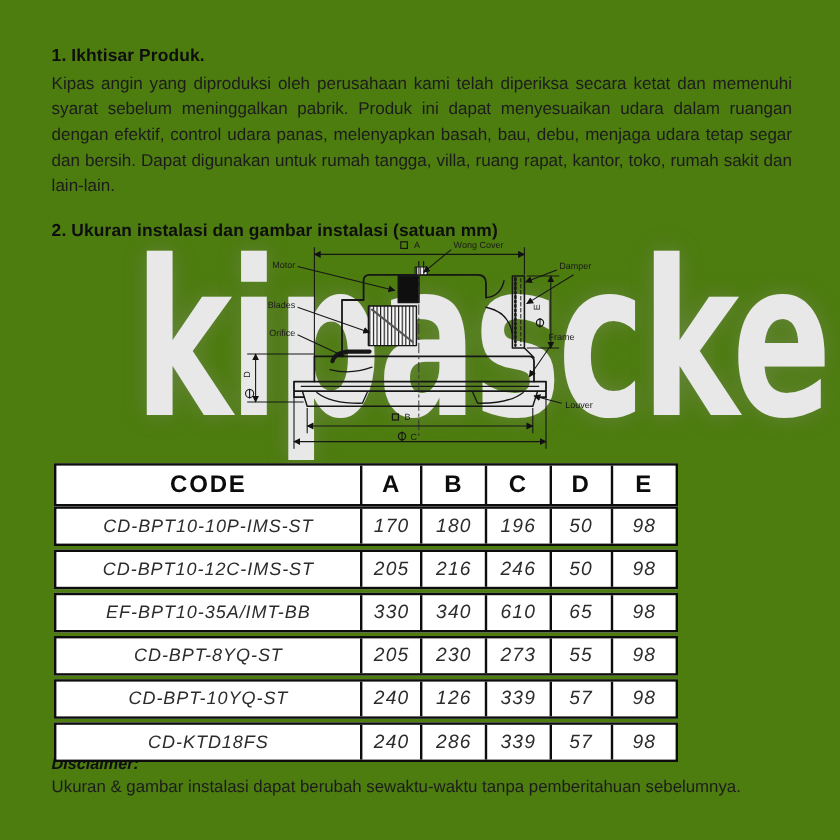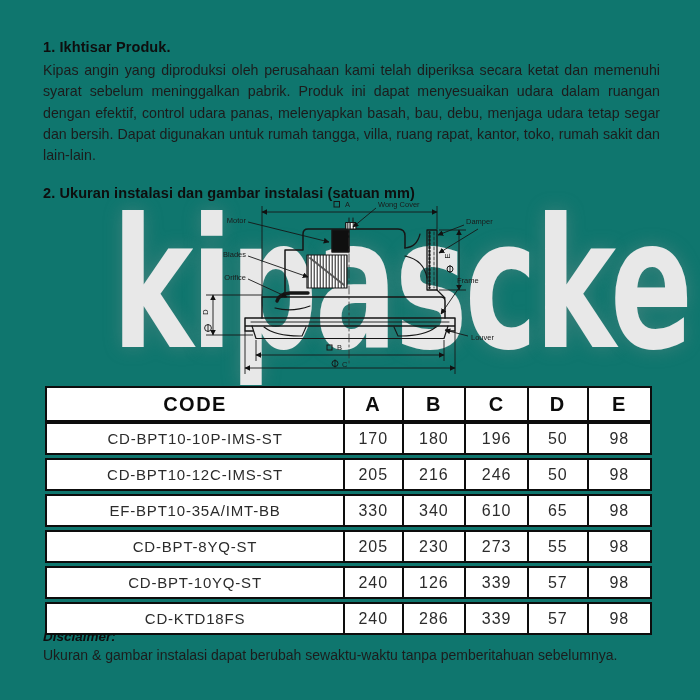--- a/index.html
+++ b/index.html
@@ -1,50 +1,50 @@
 <!DOCTYPE html>
 <html style="--ink: #111111; --wm: #e8e8e8;"><head>
 <meta charset="utf-8">
 <style>
   :root { --ink:#111111; --wm:#e8e8e8; }
   * { margin:0; padding:0; box-sizing:border-box; }
   body { background:#ffffff; font-family:"Liberation Sans", sans-serif; }
-  .page { position:relative; width:700px; height:700px; background:#0f766e; overflow:hidden; }
+  .page { position:relative; width:700px; height:700px; background:#4d7c0f; overflow:hidden; }
 
   .sec-heading { position:absolute; left:43px; font-size:14.5px; font-weight:bold; color:#0e0e0e; letter-spacing:.1px; }
   #sec1-heading { top:39px; }
   #sec2-heading { top:185px;text-align:right; }
 
   .body-text { position:absolute; left:43px; width:617px; font-size:14.2px; line-height:21.3px;
                color:#1c1c1c; text-align:justify; }
   #sec1-body { top:60px; }
 
   .watermark { position:absolute; top:205px; left:0; width:700px; height:160px; line-height:160px;
                text-align:center; font-family:"DejaVu Sans", sans-serif; font-weight:bold;
                font-size:180px; color:var(--wm); letter-spacing:-4px; transform:scaleX(0.68);
                transform-origin:center; white-space:nowrap; z-index:1;
                text-shadow:0 0 22px rgba(150,150,150,0.35); user-select:none; }
 
   .diagram { position:absolute; left:40px; top:198px; width:620px; height:185px; z-index:2; }
   .diagram text { font-family:"Liberation Sans", sans-serif; font-size:7.5px; fill:#1a1a1a; }
 
   
-  .tbl { position:absolute; left:45px; top:386px; width:607px; z-index:3; color:#1d1d1d;border-radius:13px; }
+  .tbl { position:absolute; left:45px; top:386px; width:520px; z-index:3; color:#1d1d1d;border-radius:13px; }
   .trow { display:flex; border:2.5px solid #0d0d0d; background:#fff; }
   .trow + .trow { margin-top:3px; }
   .tcell { display:flex; align-items:center; justify-content:center; overflow:hidden; }
   .tcell + .tcell { border-left:2.5px solid #0d0d0d; }
   .tcell:nth-child(1){ flex:0 0 49.1%; }
   .tcell:nth-child(2){ flex:0 0 9.7%; }
   .tcell:nth-child(3){ flex:0 0 10.4%; }
   .tcell:nth-child(4){ flex:0 0 10.4%; }
   .tcell:nth-child(5){ flex:0 0 9.9%; }
   .tcell:nth-child(6){ flex:1 1 auto; }
   .thead .tcell { height:32px; font-size:20px; font-weight:bold; letter-spacing:1.5px; color:#0c0c0c; }
-  .tbody .tcell { height:29px; font-size:16px; letter-spacing:1px; color:#2c2c2c; }
+  .tbody .tcell { height:29px; font-size:16px; letter-spacing:1px; color:#2c2c2c;font-style:italic; }
   .tbody .tcell.code { font-size:15px; letter-spacing:.8px; }
 
   #disclaimer-heading { position:absolute; left:43px; top:629px; font-size:13.5px; font-weight:bold; color:#0e0e0e;font-style:italic; }
   #disclaimer-body { position:absolute; left:43px; top:647px; width:620px; font-size:14px; color:#1c1c1c; }
 </style>
 </head>
 <body>
 
 <div class="page">
 

